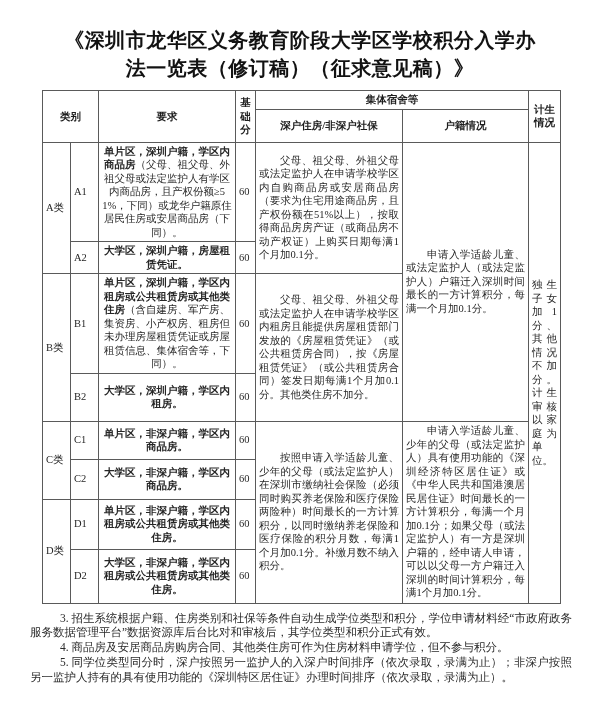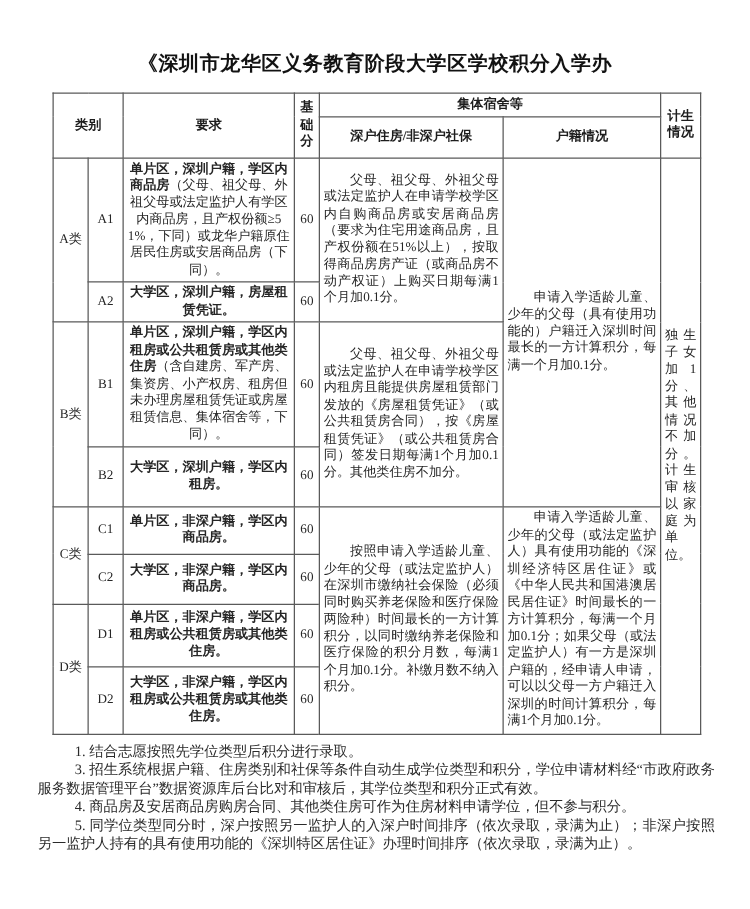--- a/index.html
+++ b/index.html
@@ -6,25 +6,25 @@
   .page {
     position: relative;
     width: 600px;
     height: 727px;
     background: #fff;
     color: #262626;
     font-family: "Liberation Serif", "DejaVu Serif", serif;
     overflow: hidden;
   }
   .doc-title {
-    padding-top: 38px;
+    padding-top: 26px;
     text-align: center;
     font-family: "Liberation Sans", "DejaVu Sans", sans-serif;
     font-weight: bold;
-    font-size: 16px;
+    font-size: 20px;
     line-height: 28px;
     color: #121212;
     letter-spacing: 0.5px;
   }
   table.points {
     border-collapse: collapse;
     table-layout: fixed;
     width: 518px;
     margin: 8px 0 0 42px;
   }
@@ -35,21 +35,21 @@
     vertical-align: middle;
     padding: 2px 3px;
     word-break: break-all;
     overflow: hidden;
   }
   table.points th {
     font-weight: bold;
     text-align: center;
     color: #1d1d1d;
   }
-  td.center { text-align: center; }
+  td.center { text-align: left; }
   td.req { text-align: center; padding: 4px 4px; vertical-align: middle; }
   td.req .b { font-weight: bold; }
   td.para {
     text-align: justify;
     text-indent: 2em;
     padding: 3px 5px;
     margin-top: 24px;
   }
   td.family {
     text-align: justify;
@@ -76,20 +76,21 @@
   }
   .notes p { margin: 0; text-indent: 2.6em; }
 </style>
 </head>
 <body>
 
 <div class="page">
 
   <div class="doc-title">
     <div>《深圳市龙华区义务教育阶段大学区学校积分入学办</div>
+    <div>法一览表（修订稿）（征求意见稿）》</div>
   </div>
 
   <table class="points">
     <colgroup>
       <col style="width:28px">
         <col style="width:28px">
         <col style="width:137px">
       <col style="width:20px">
         <col style="width:147px">
         <col style="width:126px">
@@ -108,21 +109,21 @@
         <th>户籍情况</th>
       </tr>
     </thead>
     <tbody>
       <tr class="r-a1">
         <td rowspan="2" class="center">A类</td>
         <td class="center">A1</td>
         <td class="req"><span class="b">单片区，深圳户籍，学区内商品房</span><span>（父母、祖父母、外祖父母或法定监护人有学区内商品房，且产权份额≥51%，下同）或龙华户籍原住居民住房或安居商品房（下同）。</span></td>
         <td class="center">60</td>
         <td rowspan="2" class="para">父母、祖父母、外祖父母或法定监护人在申请学校学区内自购商品房或安居商品房（要求为住宅用途商品房，且产权份额在51%以上），按取得商品房房产证（或商品房不动产权证）上购买日期每满1个月加0.1分。</td>
-        <td rowspan="4" class="para">申请入学适龄儿童、少年的父母（具有使用功能的）户籍迁入深圳时间最长的一方计算积分，每满一个月加0.1分。</td>
+        <td rowspan="4" class="para">申请入学适龄儿童、或法定监护人（或法定监护人）户籍迁入深圳时间最长的一方计算积分，每满一个月加0.1分。</td>
         <td rowspan="8" class="family">独生子女加1分、其他情况不加分。计生审核以家庭为单位。</td>
       </tr>
       <tr class="r-a2">
         <td class="center">A2</td>
         <td class="req"><span class="b">大学区，深圳户籍，房屋租赁凭证。</span></td>
         <td class="center">60</td>
       </tr>
       <tr class="r-b1">
         <td rowspan="2" class="center">B类</td>
         <td class="center">B1</td>
@@ -156,19 +157,18 @@
       </tr>
       <tr class="r-d2">
         <td class="center">D2</td>
         <td class="req"><span class="b">大学区，非深户籍，学区内租房或公共租赁房或其他类住房。</span></td>
         <td class="center">60</td>
       </tr>
     </tbody>
   </table>
 
   <div class="notes">
-    <p>1. 结合志愿按照先学位类型后积分进行录取。</p>
     <p>3. 招生系统根据户籍、住房类别和社保等条件自动生成学位类型和积分，学位申请材料经“市政府政务服务数据管理平台”数据资源库后台比对和审核后，其学位类型和积分正式有效。</p>
     <p>4. 商品房及安居商品房购房合同、其他类住房可作为住房材料申请学位，但不参与积分。</p>
     <p>5. 同学位类型同分时，深户按照另一监护人的入深户时间排序（依次录取，录满为止）；非深户按照另一监护人持有的具有使用功能的《深圳特区居住证》办理时间排序（依次录取，录满为止）。</p>
   </div>
 
 </div>
 
 </body></html>

